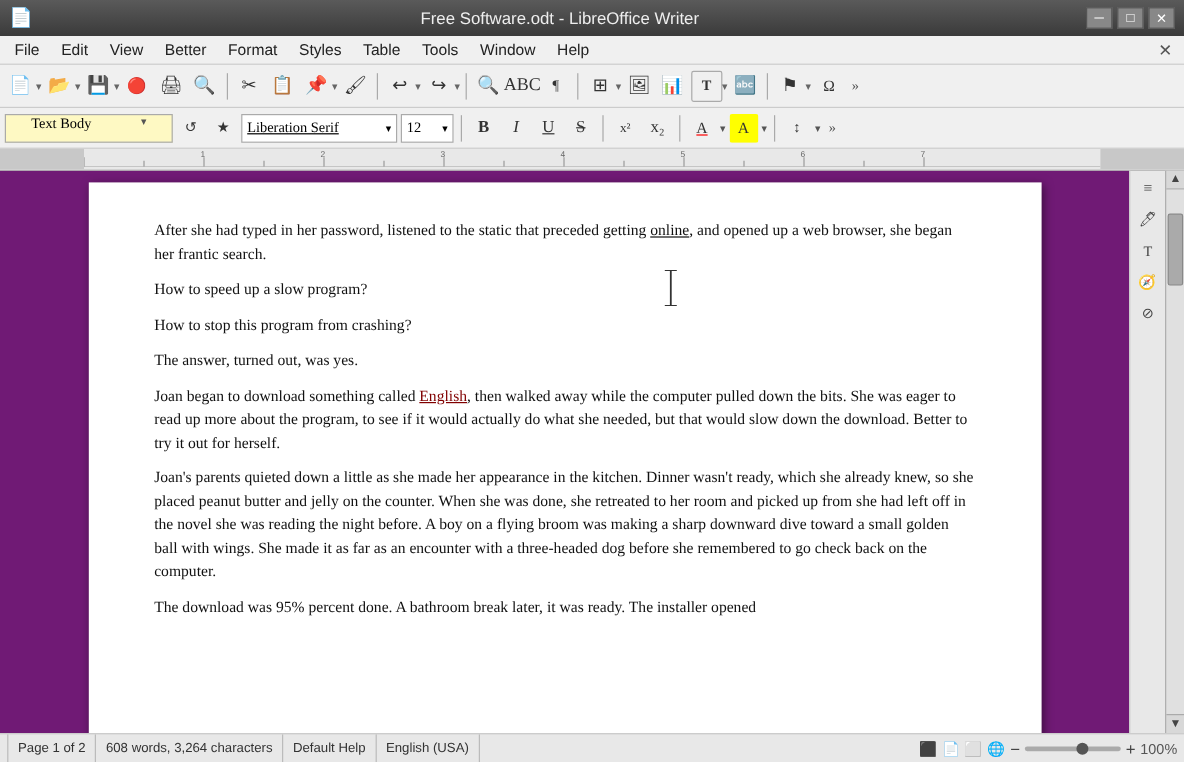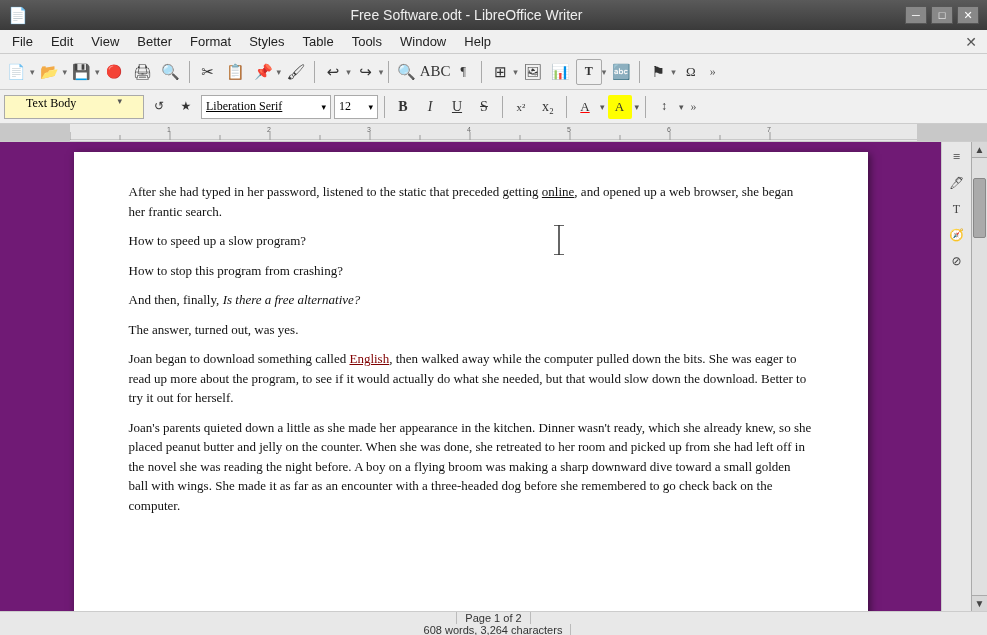--- a/index.html
+++ b/index.html
@@ -231,21 +231,20 @@
       background: #e8e8e8;
       height: 24px;
       display: flex;
       align-items: center;
       border-top: 1px solid #ccc;
       font-family: Arial, sans-serif;
       font-size: 11px;
       color: #333;
       padding: 0 6px;
       gap: 0;
-      flex-direction: column;
     }
     .status-item {
       padding: 0 8px;
       border-right: 1px solid #bbb;
       height: 100%;
       display: flex;
       align-items: center;
     }
     .status-item:first-child { border-left: 1px solid #bbb; }
     .status-right {
@@ -451,36 +450,36 @@
       </p>
 
       <p class="doc-para doc-italic">
         How to speed up a slow program?
       </p>
 
       <p class="doc-para doc-italic">
         How to stop this program from crashing?
       </p>
 
-      <p class="doc-para">
-        And then, finally, <em>Is there a free alternative?</em>
-      </p>
 
       <p class="doc-para">
         The answer, turned out, was yes.
       </p>
 
       <p class="doc-para">
         Joan began to download something called <span style="text-decoration: underline; color: #800000;">English</span>, then walked away while the computer pulled down the bits. She was eager to read up more about the program, to see if it would actually do what she needed, but that would slow down the download. Better to try it out for herself.
       </p>
 
       <p class="doc-para">
         Joan's parents quieted down a little as she made her appearance in the kitchen. Dinner wasn't ready, which she already knew, so she placed peanut butter and jelly on the counter. When she was done, she retreated to her room and picked up from she had left off in the novel she was reading the night before. A boy on a flying broom was making a sharp downward dive toward a small golden ball with wings. She made it as far as an encounter with a three-headed dog before she remembered to go check back on the computer.
       </p>
 
+      <p class="doc-para">
+        The download was 95% percent done. A bathroom break later, it was ready. The installer opened
+      </p>
 
       <div style="position: relative;">
         <svg xmlns="http://www.w3.org/2000/svg" style="position:absolute; left:420px; top:-300px; pointer-events:none;" width="20" height="30" viewBox="0 0 20 30">
           <line x1="10" y1="0" x2="10" y2="30" stroke="#333" stroke-width="1.5"></line>
           <line x1="5" y1="0" x2="15" y2="0" stroke="#333" stroke-width="1.5"></line>
           <line x1="5" y1="30" x2="15" y2="30" stroke="#333" stroke-width="1.5"></line>
         </svg>
       </div>
     </div>
   </div>

